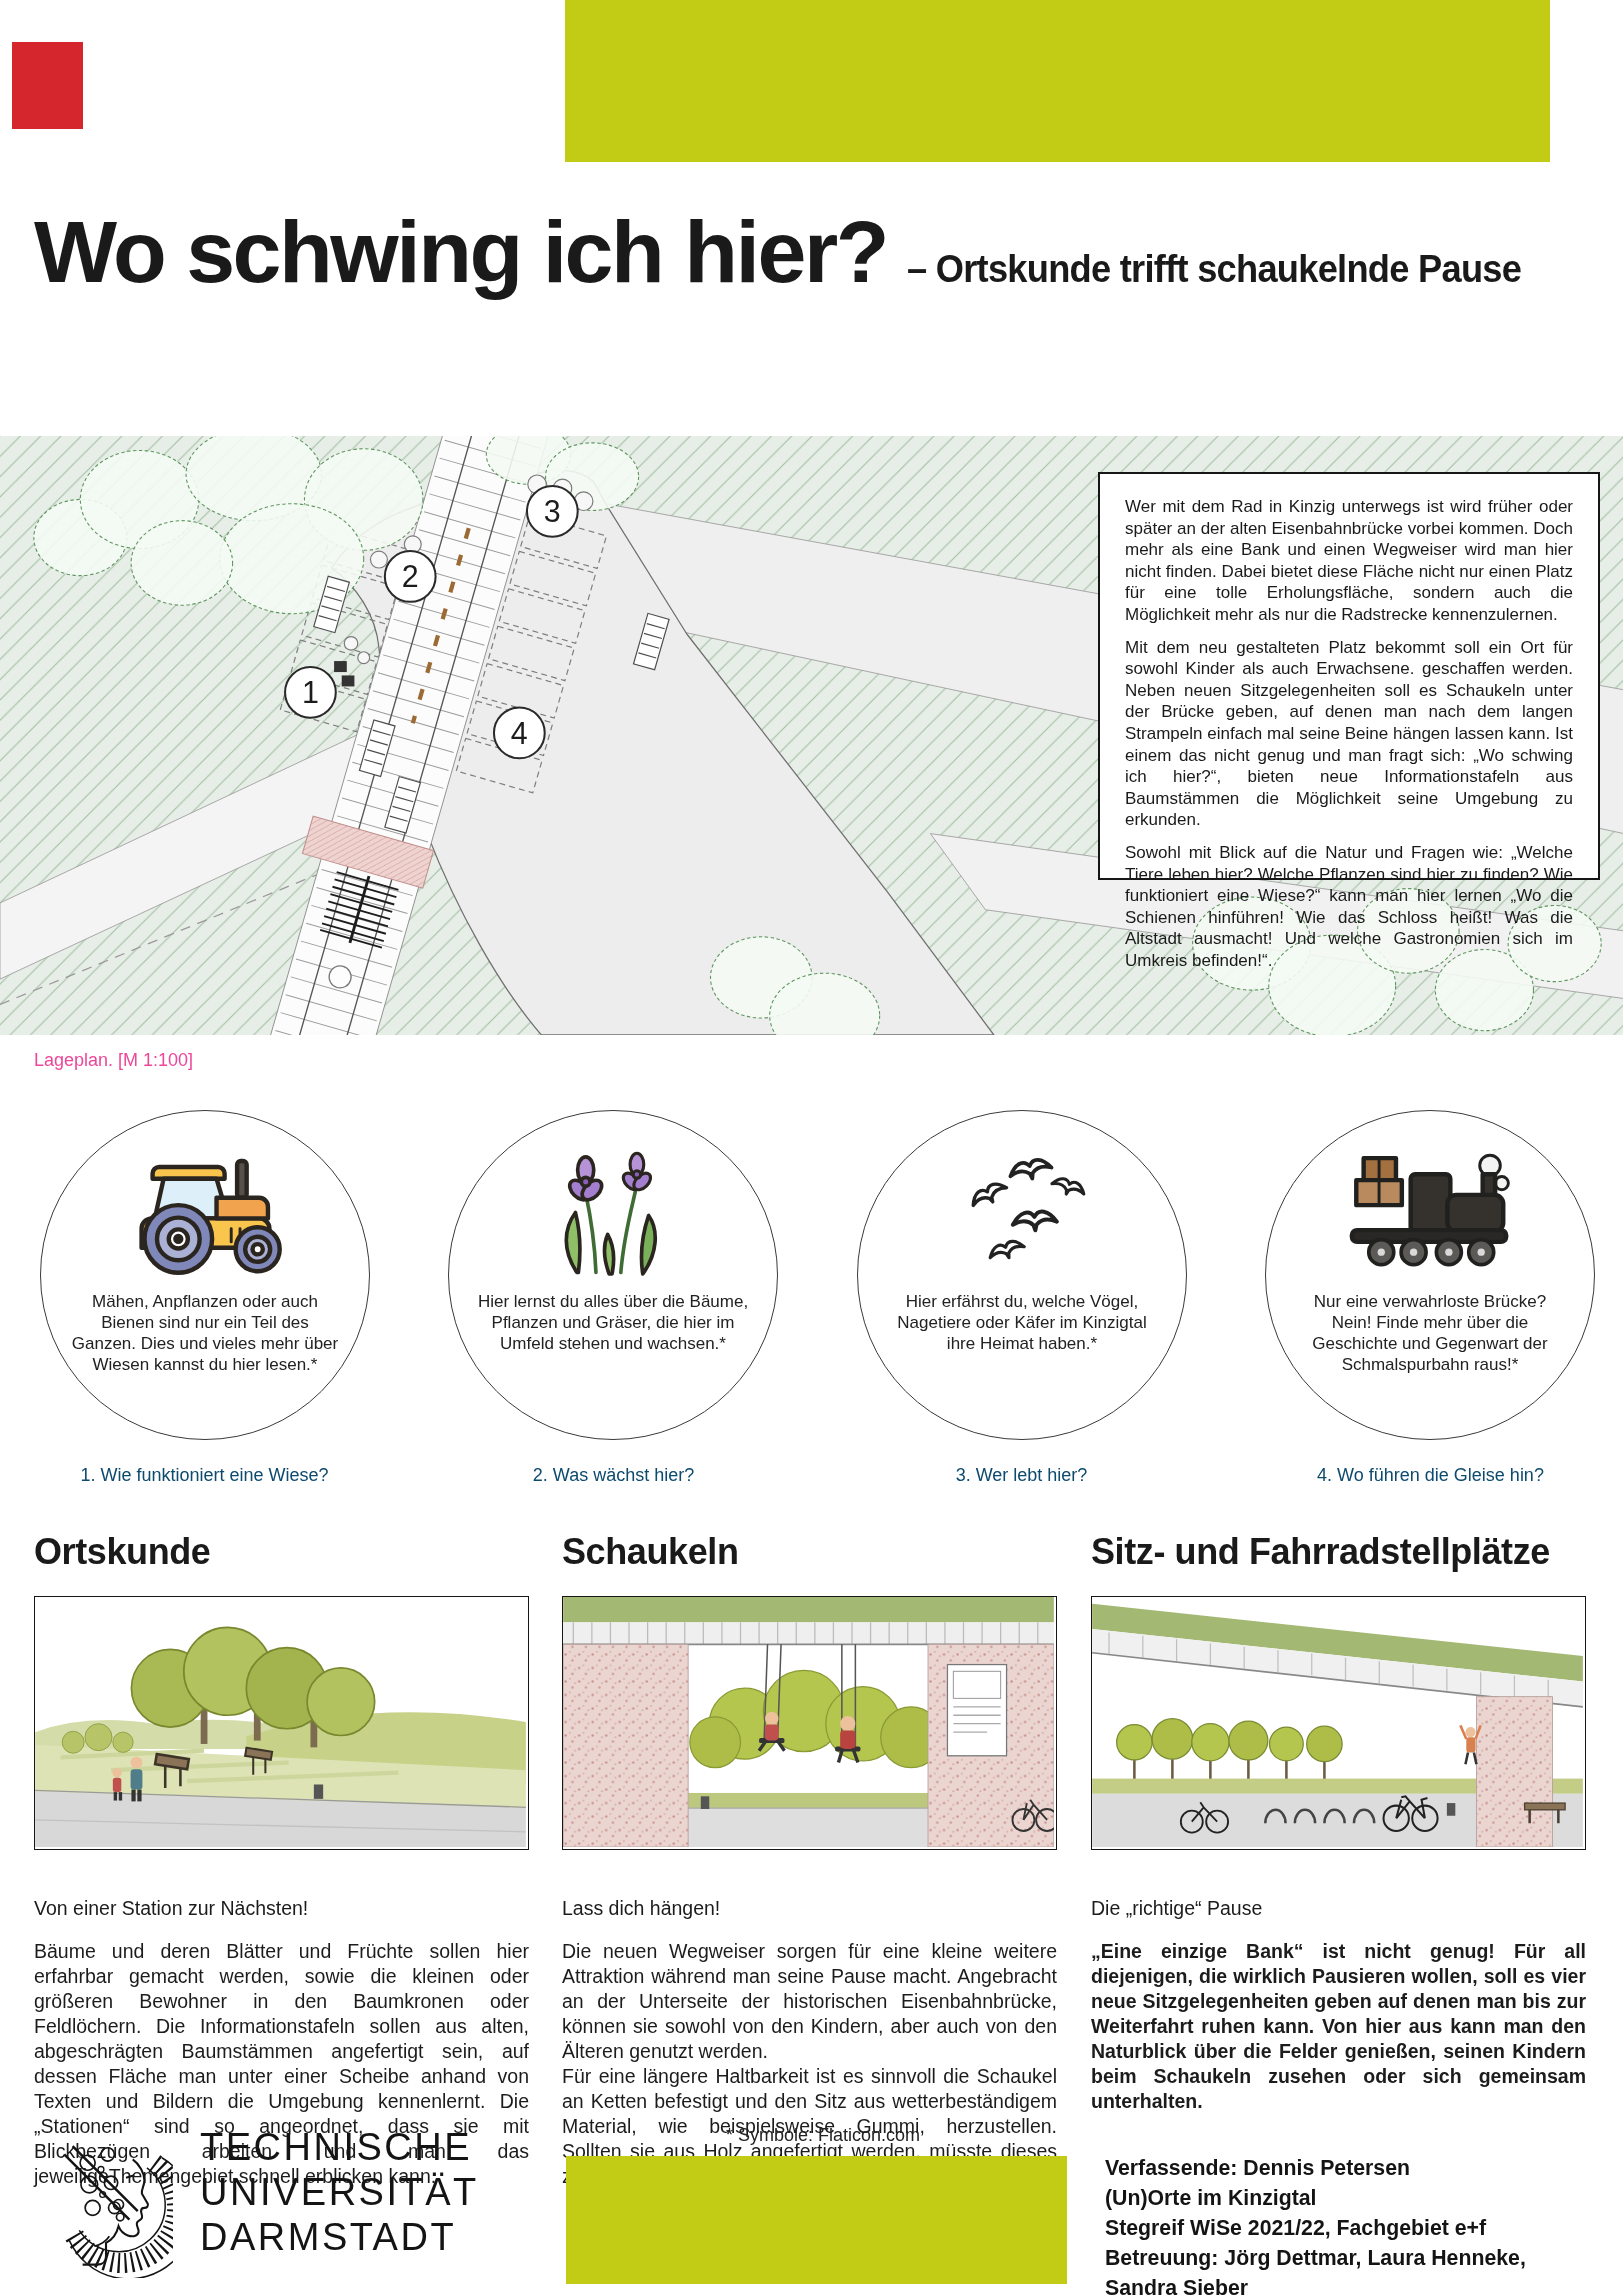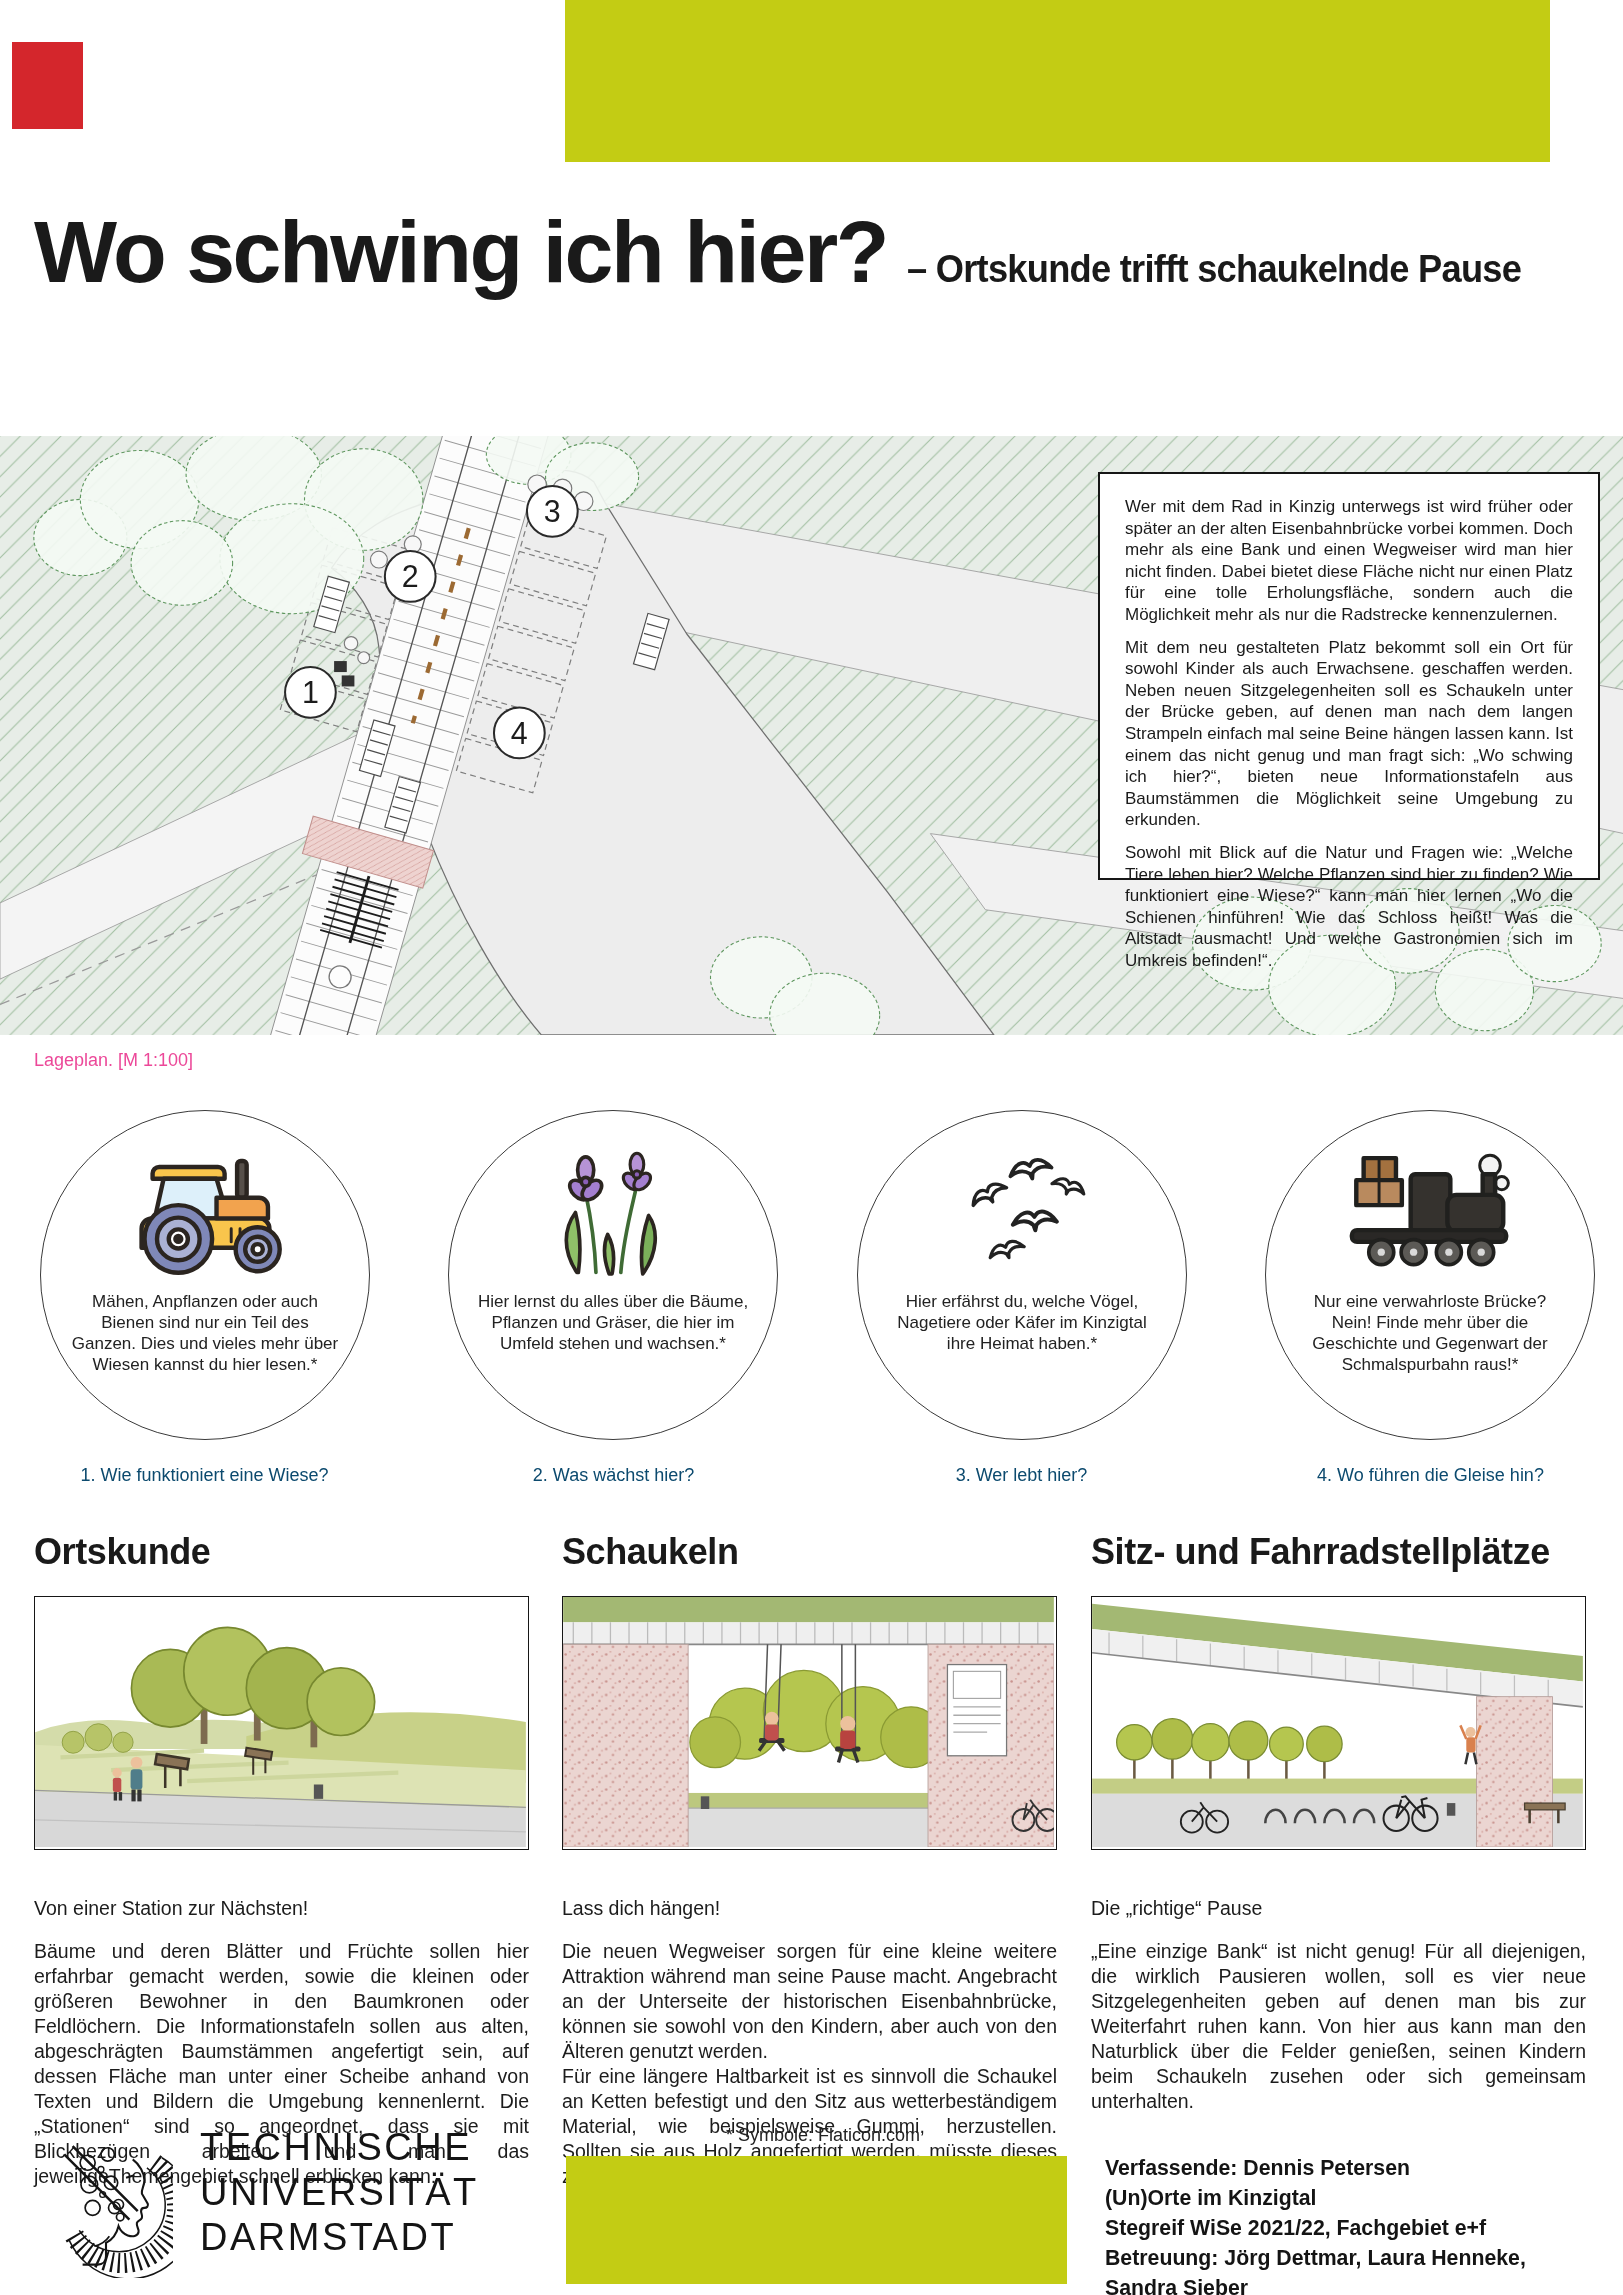--- a/index.html
+++ b/index.html
@@ -433,21 +433,21 @@
   <div class="abs fig-caption" style="left:1091px;top:1897px;">Die „richtige“ Pause</div>
 
   <div class="abs sec-body" style="left:34px;top:1939px;">
     <p>Bäume und deren Blätter und Früchte sollen hier erfahrbar gemacht werden, sowie die kleinen oder größeren Bewohner in den Baumkronen oder Feldlöchern. Die Informationstafeln sollen aus alten, abgeschrägten Baumstämmen angefertigt sein, auf dessen Fläche man unter einer Scheibe anhand von Texten und Bildern die Umgebung kennenlernt. Die „Stationen“ sind so angeordnet, dass sie mit Blickbezügen arbeiten und man das jeweiligeThemengebiet schnell erblicken kann.</p>
 
   </div>
   <div class="abs sec-body" style="left:562px;top:1939px;">
     <p>Die neuen Wegweiser sorgen für eine kleine weitere Attraktion während man seine Pause macht. Angebracht an der Unterseite der historischen Eisenbahnbrücke, können sie sowohl von den Kindern, aber auch von den Älteren genutzt werden.</p>
     <p>Für eine längere Haltbarkeit ist es sinnvoll die Schaukel an Ketten befestigt und den Sitz aus wetterbeständigem Material, wie beispielsweise Gummi, herzustellen. Sollten sie aus Holz angefertigt werden, müsste dieses zunächst behandelt werden, um beständiger zu sein.</p>
   </div>
-  <div class="abs sec-body" style="left:1091px;top:1939px;">
+  <div class="abs sec-body" style="left:1091px;top:1939px;font-weight:bold;">
     <p>„Eine einzige Bank“ ist nicht genug! Für all diejenigen, die wirklich Pausieren wollen, soll es vier neue Sitzgelegenheiten geben auf denen man bis zur Weiterfahrt ruhen kann. Von hier aus kann man den Naturblick über die Felder genießen, seinen Kindern beim Schaukeln zusehen oder sich gemeinsam unterhalten.</p>
   </div>
 
   <div class="abs" style="left:39px;top:2111px;">
     <svg width="134" height="167" viewBox="0 0 160 200">
       <g fill="none" stroke="#141414">
         <path d="M42,149 A66,66 0 1 0 137,62" stroke-width="24" stroke-dasharray="2.6,5.4"></path>
         <path d="M48,143 A56,56 0 1 0 129,68" stroke-width="1.8"></path>
         <path d="M36,155 A78,78 0 1 0 147,56" stroke-width="1.8"></path>
         <path d="M30,52 L108,130 M40,42 L118,120" stroke-width="3"></path>

